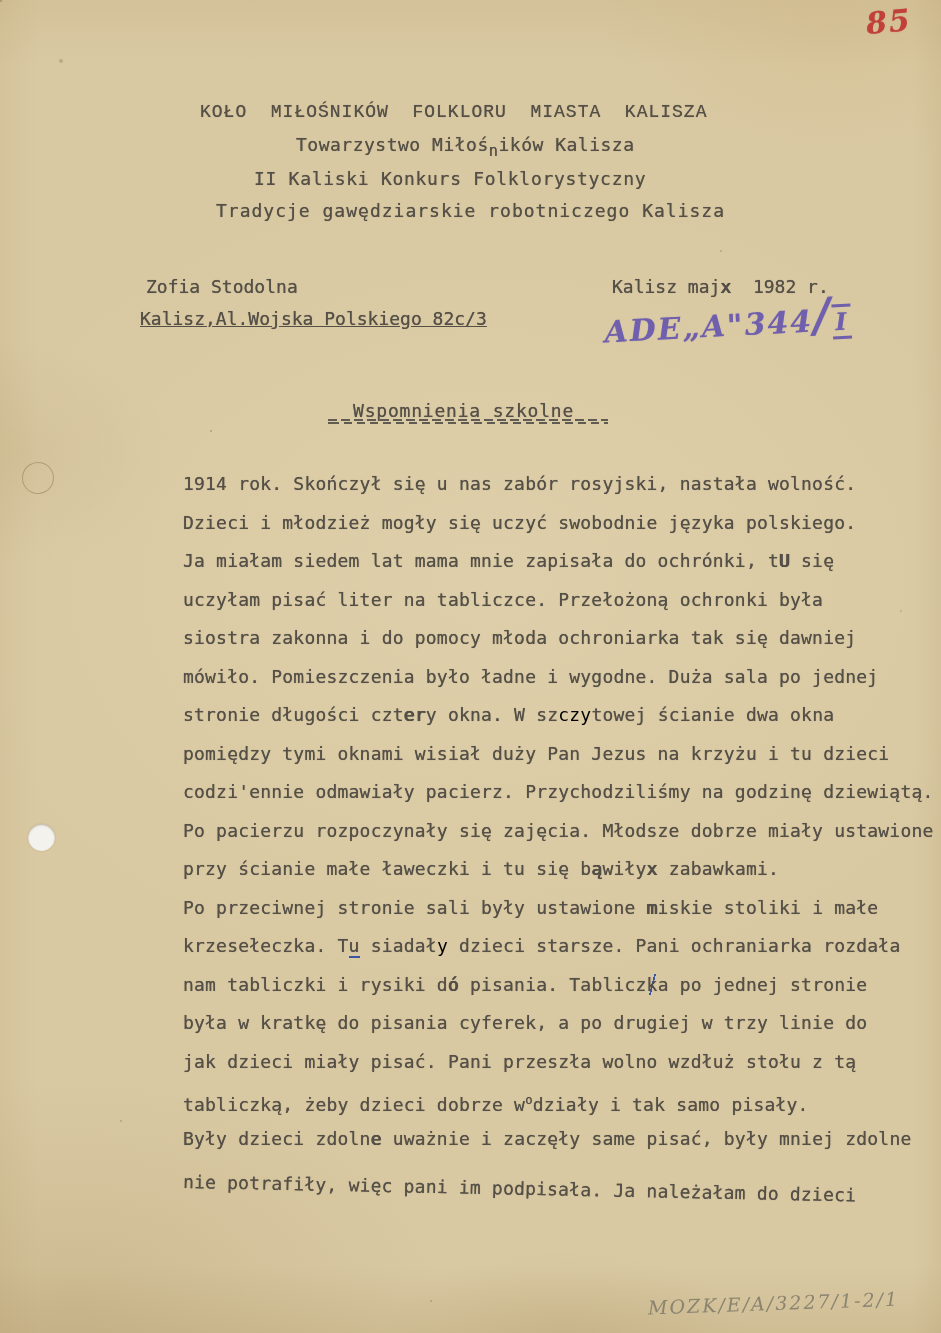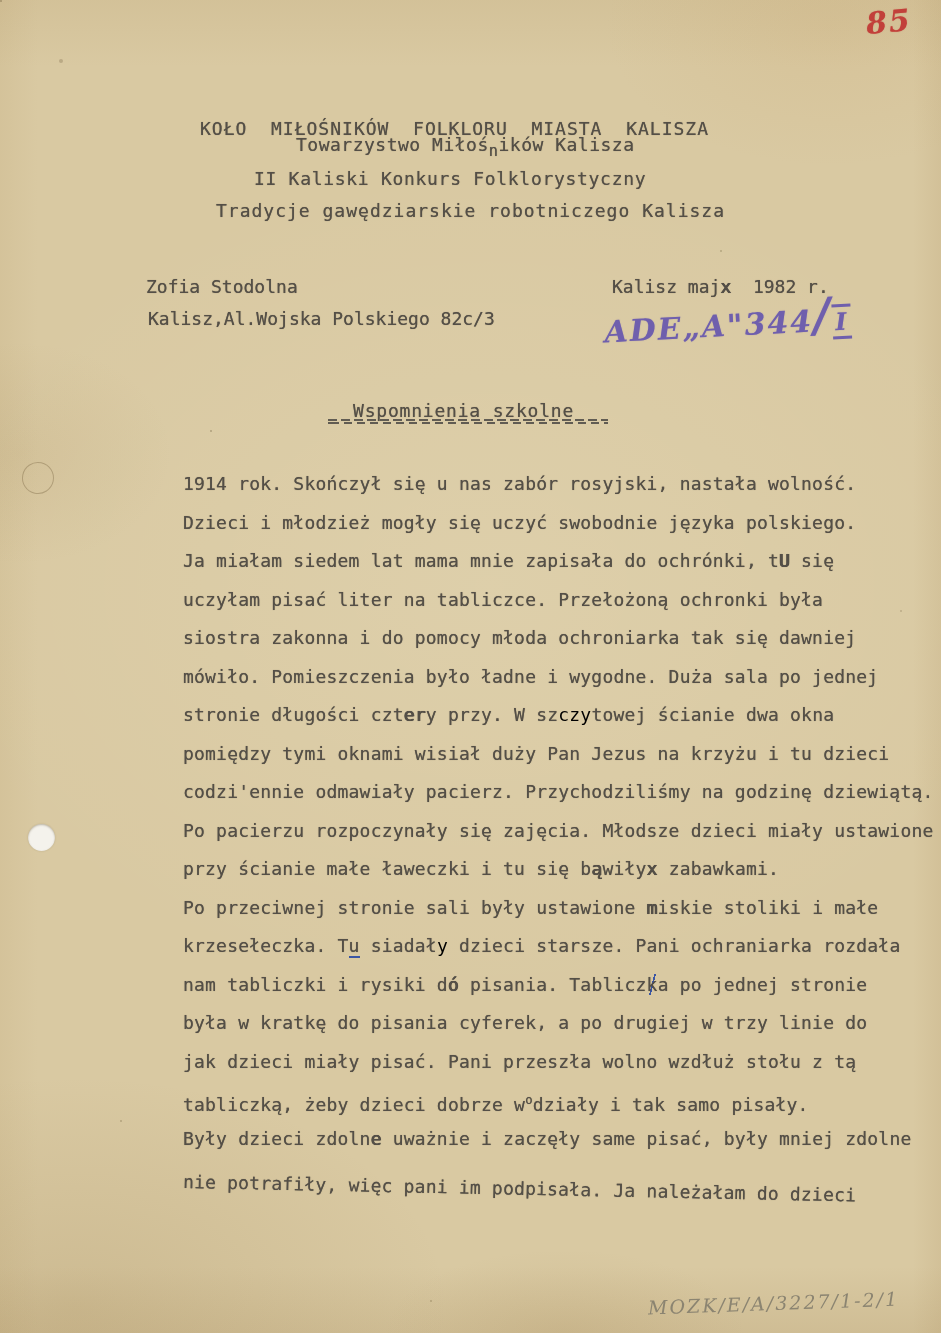--- a/index.html
+++ b/index.html
@@ -17,26 +17,26 @@
       radial-gradient(ellipse 220px 160px at 2% 34%, rgba(150,120,70,0.10), transparent 70%),
       radial-gradient(ellipse 260px 120px at 60% 100%, rgba(150,118,66,0.12), transparent 70%),
       linear-gradient(180deg, rgba(168,138,84,0.12) 0%, rgba(0,0,0,0) 5%, rgba(0,0,0,0) 95%, rgba(150,120,70,0.15) 100%),
       linear-gradient(90deg, rgba(168,138,84,0.10) 0%, rgba(0,0,0,0) 4%, rgba(0,0,0,0) 97%, rgba(160,130,78,0.12) 100%);
   }
   .typed{
     position:absolute;color:#544f47;white-space:pre;
     text-shadow:0 0 0.7px rgba(70,64,55,0.75);
     font-size:18px;line-height:38.5px;
   }
-  .hdr1{left:200px;top:110px;letter-spacing:1px;}
+  .hdr1{left:200px;top:93px;letter-spacing:1px;font-family:Liberation Mono, monospace;}
   .hdr2{left:288px;top:126px;letter-spacing:0.5px;margin-left:8px;}
   .hdr3{left:254px;top:160px;letter-spacing:0.7px;}
   .hdr4{left:216px;top:192px;letter-spacing:1px;}
   .author-name{left:146px;top:268px;}
-  .author-address{left:148px;top:300px;}
+  .author-address{left:140px;top:300px;text-decoration:underline;}
   .dateline{left:612px;top:268px;}
   .doc-title{left:353px;top:392px;letter-spacing:0.8px;}
   .title-underline{
     position:absolute;left:328px;top:419px;width:280px;height:5px;
     background-image:
       repeating-linear-gradient(90deg, #54504a 0 9px, transparent 9px 13px),
       repeating-linear-gradient(90deg, #54504a 0 8px, transparent 8px 13px);
     background-position:0 0, 3px 3px;
     background-size:100% 2px,100% 2px;background-repeat:repeat-x, repeat-x;
     opacity:0.9;
@@ -109,24 +109,24 @@
 <div class="typed doc-title">Wspomnienia szkolne</div>
 <div class="title-underline"></div>
 
 <div class="body-text">
   <div class="line"><span class="seg-plain">1914 rok. Skończył się u nas zabór rosyjski, nastała wolność.</span></div>
   <div class="line"><span class="seg-plain">Dzieci i młodzież mogły się uczyć swobodnie języka polskiego.</span></div>
   <div class="line"><span class="seg-plain">Ja miałam siedem lat mama mnie zapisała do ochrónki, t</span><span class="seg-bold">U</span><span class="seg-plain"> się</span></div>
   <div class="line"><span class="seg-plain">uczyłam pisać liter na tabliczce. Przełożoną ochronki była</span></div>
   <div class="line"><span class="seg-plain">siostra zakonna i do pomocy młoda ochroniarka tak się dawniej</span></div>
   <div class="line"><span class="seg-plain">mówiło. Pomieszczenia było ładne i wygodne. Duża sala po jednej</span></div>
-  <div class="line"><span class="seg-plain">stronie długości czt</span><span class="seg-bold">er</span><span class="seg-plain">y przy. W sz</span><span class="seg-ink">czy</span><span class="seg-plain">towej ścianie dwa okna</span></div>
+  <div class="line"><span class="seg-plain">stronie długości czt</span><span class="seg-bold">er</span><span class="seg-plain">y okna. W sz</span><span class="seg-ink">czy</span><span class="seg-plain">towej ścianie dwa okna</span></div>
   <div class="line"><span class="seg-plain">pomiędzy tymi oknami wisiał duży Pan Jezus na krzyżu i tu dzieci</span></div>
   <div class="line"><span class="seg-plain">codzi'ennie odmawiały pacierz. Przychodziliśmy na godzinę dziewiątą.</span></div>
-  <div class="line"><span class="seg-plain">Po pacierzu rozpoczynały się zajęcia. Młodsze dzieci miały ustawione</span></div>
+  <div class="line"><span class="seg-plain">Po pacierzu rozpoczynały się zajęcia. Młodsze dobrze miały ustawione</span></div>
   <div class="line"><span class="seg-plain">przy ścianie małe ławeczki i tu się b</span><span class="seg-bold">ą</span><span class="seg-plain">wiły</span><span class="seg-bold">x</span><span class="seg-plain"> zabawkami.</span></div>
   <div class="line"><span class="seg-plain">Po przeciwnej stronie sali były ustawione </span><span class="seg-bold">m</span><span class="seg-plain">iskie stoliki i małe</span></div>
   <div class="line"><span class="seg-plain">krzesełeczka. T</span><span class="seg-ink-under">u</span><span class="seg-plain"> siadał</span><span class="seg-ink">y</span><span class="seg-plain"> dzieci starsze. Pani ochraniarka rozdała</span></div>
   <div class="line"><span class="seg-plain">nam tabliczki i rysiki d</span><span class="seg-bold">ó</span><span class="seg-plain"> pisania. Tablicz</span><span class="seg-ink-over">k</span><span class="seg-plain">a po jednej stronie</span></div>
   <div class="line"><span class="seg-plain">była w kratkę do pisania cyferek, a po drugiej w trzy linie do</span></div>
   <div class="line"><span class="seg-plain">jak dzieci miały pisać. Pani przeszła wolno wzdłuż stołu z tą</span></div>
   <div class="line"><span class="seg-plain">tabliczką, żeby dzieci dobrze w</span><span class="seg-sup">o</span><span class="seg-plain">działy i tak samo pisały.</span></div>
   <div class="line"><span class="seg-plain">Były dzieci zdoln</span><span class="seg-bold">e</span><span class="seg-plain"> uważnie i zaczęły same pisać, były mniej zdolne</span></div>
   <div class="line sloped"><span class="seg-plain">nie potrafiły, więc pani im podpisała. Ja należałam do dzieci</span></div>
 </div>

